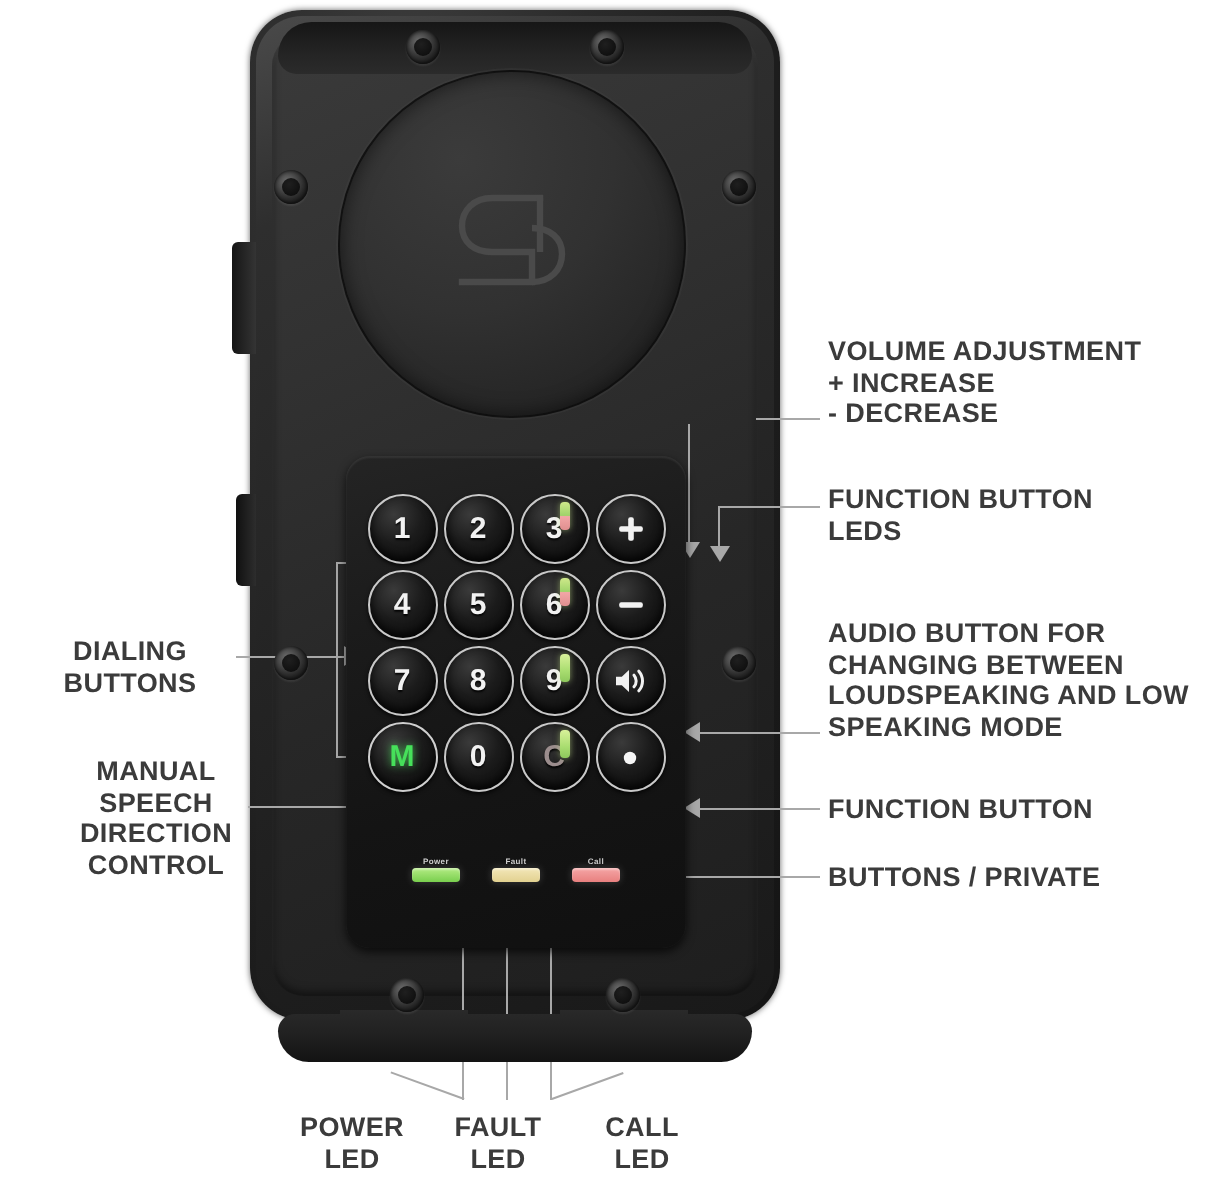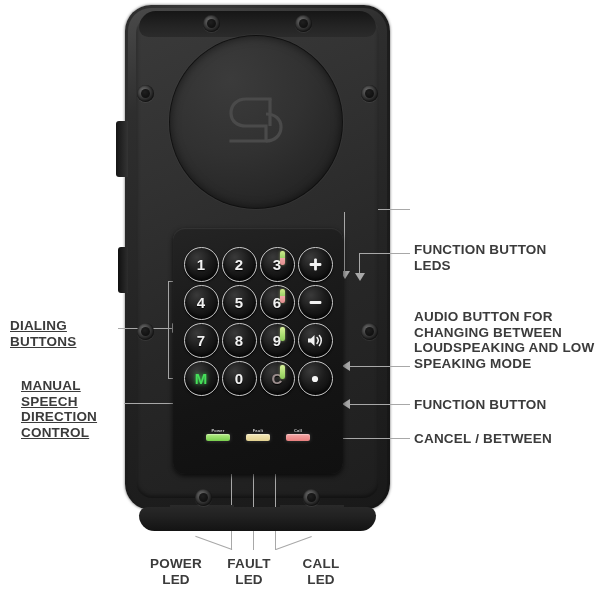--- a/index.html
+++ b/index.html
@@ -164,21 +164,21 @@
   .sled .bar.call {background:linear-gradient(180deg,#f5a6a6,#e8807f);}
 
   
   .lbl{
     position:absolute;color:#3b3b3b;font-weight:bold;
     font-family:"Liberation Sans",sans-serif;
     font-size:13.5px;line-height:15.5px;letter-spacing:.2px;
     white-space:pre-line;
   }
   .lbl.right{text-align:left;}
-  .lbl.left{text-align:left;text-decoration:underline;}
+  .lbl.left{text-align:center;}
   .lbl.center{text-align:center;}
 
   .ln{position:absolute;background:#a8a8a8;}
   .ln.h{height:1.4px;}
   .ln.v{width:1.4px;}
 
   .arw{position:absolute;width:0;height:0;}
   .arw.r{border-top:5px solid transparent;border-bottom:5px solid transparent;border-left:8px solid #a8a8a8;}
   .arw.l{border-top:5px solid transparent;border-bottom:5px solid transparent;border-right:8px solid #a8a8a8;}
   .arw.d{border-left:5px solid transparent;border-right:5px solid transparent;border-top:8px solid #a8a8a8;}
@@ -307,28 +307,31 @@
           <div class="cap">Fault</div>
           <div class="bar fault"></div>
         </div>
         <div class="sled">
           <div class="cap">Call</div>
           <div class="bar call"></div>
         </div>
       </div>
   </div>
 
+  <div class="lbl right" style="left:414px;top:168px;">VOLUME ADJUSTMENT
++ INCREASE
+-  DECREASE</div>
   <div class="lbl right" style="left:414px;top:242px;">FUNCTION BUTTON
 LEDS</div>
   <div class="lbl right" style="left:414px;top:309px;">AUDIO BUTTON FOR
 CHANGING BETWEEN
 LOUDSPEAKING AND LOW
 SPEAKING MODE</div>
   <div class="lbl right" style="left:414px;top:397px;">FUNCTION BUTTON</div>
-  <div class="lbl right" style="left:414px;top:431px;">CANCEL / BETWEEN</div>
+  <div class="lbl right" style="left:414px;top:431px;">BUTTONS / PRIVATE</div>
 
   <div class="lbl left" style="left:10px;top:318px;width:110px;">DIALING
 BUTTONS</div>
   <div class="lbl left" style="left:21px;top:378px;width:114px;">MANUAL
 SPEECH
 DIRECTION
 CONTROL</div>
 
   <div class="lbl center" style="left:140px;top:556px;width:72px;">POWER
 LED</div>

